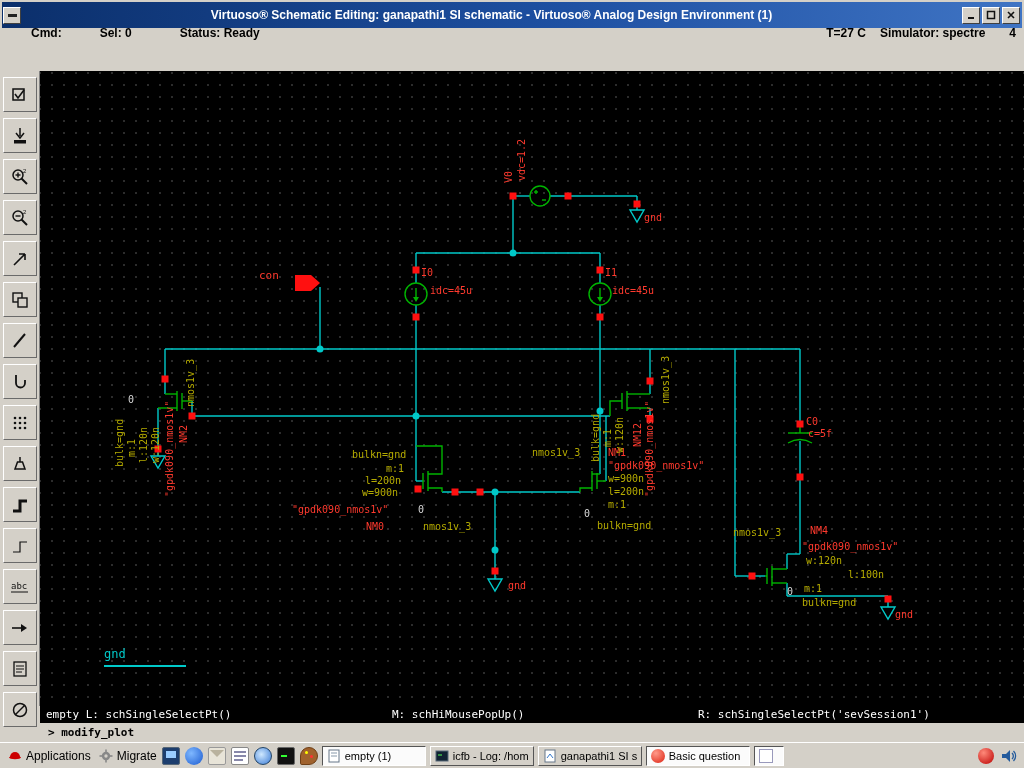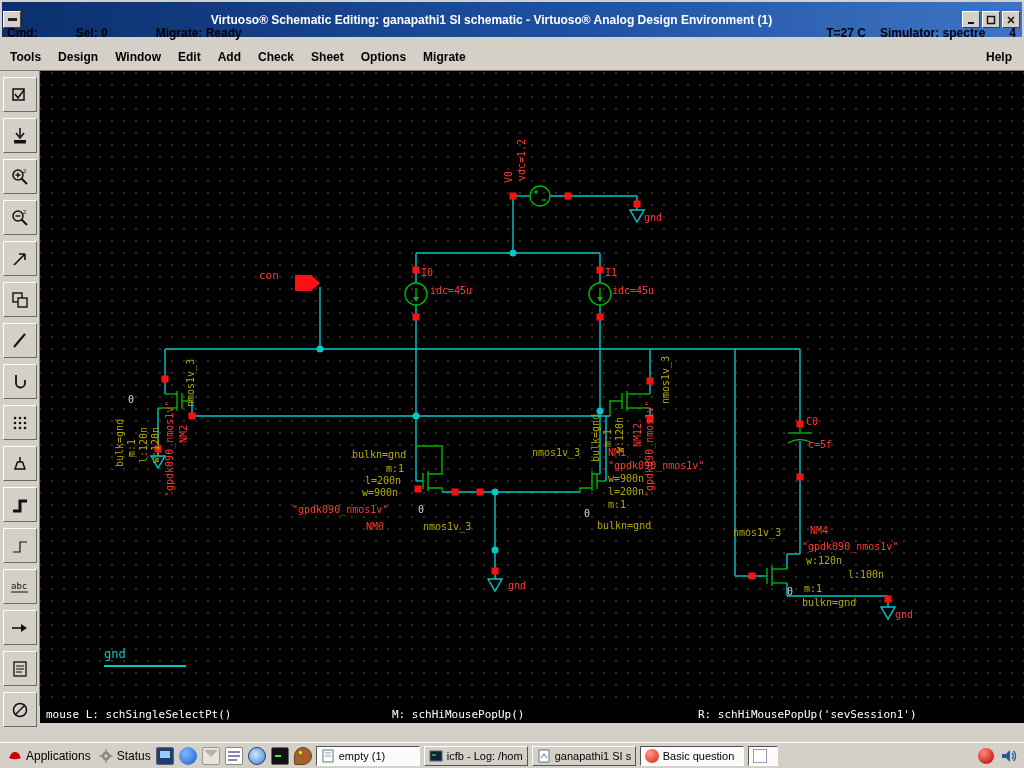--- a/index.html
+++ b/index.html
@@ -1,19 +1,19 @@
 <!DOCTYPE html>
 <html style="--titlebar: #1e50a2; --chrome: #d4d0c8; --wire: #00c9c9; --device: #00b400; --pin: #ff1010; --label_red: #ff3a2e; --label_olive: #b4aa00; --label_white: #d8d8d8;"><head>
 <meta charset="utf-8">
 <style>
   html,body{margin:0;padding:0;background:#555;}
   .screen{position:relative;width:1024px;height:768px;background:var(--chrome,#d4d0c8);
           font-family:"Liberation Sans",sans-serif;overflow:hidden;box-sizing:border-box;}
   
-  .titlebar{position:absolute;left:2px;top:2px;width:1020px;height:35px;
+  .titlebar{position:absolute;left:2px;top:2px;width:1020px;height:26px;
             background:linear-gradient(90deg,#0b2f6b,var(--titlebar,#1e50a2) 55%,#3f74c4);
             display:flex;align-items:center;color:#fff;}
   .title-text{flex:1;text-align:center;font-size:12px;font-weight:bold;white-space:nowrap;overflow:hidden;}
   .wbtn{width:16px;height:15px;background:var(--chrome);border:1px solid;border-color:#fff #404040 #404040 #fff;
         display:flex;align-items:center;justify-content:center;flex:none;margin:0 1px;}
   
   .statusrow{position:absolute;left:0;top:22px;width:1024px;height:22px;display:flex;align-items:center;
              font-size:12px;font-weight:bold;color:#000;}
   .statusrow .sp{white-space:nowrap;}
   
@@ -87,40 +87,28 @@
         </svg>
     </div>
     <div class="wbtn" style="margin-right:2px">
       <svg width="10" height="10">
           <path d="M2 2L8 8M8 2L2 8" stroke="#111" stroke-width="1.6"></path>
         </svg>
     </div>
   </div>
 
   <div class="statusrow">
-    <span class="sp" style="margin-left:7px">Cmd:</span>
+    <span class="sp" style="margin-left:31px">Cmd:</span>
     <span class="sp" style="margin-left:38px">Sel: 0</span>
-    <span class="sp" style="margin-left:48px">Migrate: Ready</span>
+    <span class="sp" style="margin-left:48px">Status: Ready</span>
     <span class="sp" style="margin-left:auto">T=27 C</span>
     <span class="sp" style="margin-left:14px">Simulator: spectre</span>
     <span class="sp" style="margin-left:24px;margin-right:8px">4</span>
   </div>
 
-  <div class="menurow">
-    <span class="menu-item">Tools</span>
-    <span class="menu-item">Design</span>
-    <span class="menu-item">Window</span>
-    <span class="menu-item">Edit</span>
-    <span class="menu-item">Add</span>
-    <span class="menu-item">Check</span>
-    <span class="menu-item">Sheet</span>
-    <span class="menu-item">Options</span>
-    <span class="menu-item">Migrate</span>
-    <span class="menu-item menu-help">Help</span>
-  </div>
 
   <div class="toolcol">
     <div class="tool-btn">
         <svg width="20" height="20">
           <rect x="3" y="4" width="11" height="11" fill="none" stroke="#111" stroke-width="1.5"></rect>
           <path d="M5 9l3 4 6-8" fill="none" stroke="#111" stroke-width="1.6"></path>
         </svg>
       </div>
     <div class="tool-btn">
         <svg width="20" height="20">
@@ -383,64 +371,65 @@
     <span class="lbl olv" style="left:557px;top:450px">bulkn=gnd</span>
 
     <span class="lbl olv vert" style="left:561px;top:381px">bulk=gnd</span>
     <span class="lbl olv vert" style="left:573px;top:366px">m:1</span>
     <span class="lbl olv vert" style="left:585px;top:372px">w:120n</span>
     <span class="lbl red vert" style="left:603px;top:366px">NM12</span>
     <span class="lbl red vert" style="left:615px;top:416px">"gpdk090_nmos1v"</span>
     <span class="lbl olv vert" style="left:631px;top:323px">nmos1v_3</span>
 
     <span class="lbl red" style="left:766px;top:346px">C0</span>
-    <span class="lbl red" style="left:768px;top:369px">c=5f</span>
+    <span class="lbl red" style="left:768px;top:358px">c=5f</span>
 
     <span class="lbl olv" style="left:693px;top:457px">nmos1v_3</span>
     <span class="lbl red" style="left:770px;top:455px">NM4</span>
     <span class="lbl red" style="left:762px;top:471px">"gpdk090_nmos1v"</span>
     <span class="lbl olv" style="left:766px;top:485px">w:120n</span>
     <span class="lbl olv" style="left:808px;top:499px">l:100n</span>
     <span class="lbl olv" style="left:764px;top:513px">m:1</span>
     <span class="lbl wht" style="left:747px;top:516px">0</span>
     <span class="lbl olv" style="left:762px;top:527px">bulkn=gnd</span>
     <span class="lbl red" style="left:855px;top:539px">gnd</span>
 
     <span class="lbl red" style="left:468px;top:510px">gnd</span>
     <span class="lbl cyn" style="left:64px;top:578px;font-size:12px">gnd</span>
     <div class="netline" style="left:64px;top:594px;width:82px;height:2px"></div>
   </div>
 
   <div class="mousebar">
-    <span style="left:6px">mouse L: schSingleSelectPt()</span>
+    <span style="left:6px">empty L: schSingleSelectPt()</span>
     <span style="left:352px">M: schHiMousePopUp()</span>
-    <span style="left:658px">R: schHiMousePopUp('sevSession1')</span>
-  </div>
-
+    <span style="left:658px">R: schSingleSelectPt('sevSession1')</span>
+  </div>
+
+  <div class="promptbar">&gt; modify_plot</div>
 
   <div class="taskbar">
     <div class="tk-menu">
       <svg class="mini" viewBox="0 0 14 14">
           <path d="M2 8a5 5 0 0 1 10 0z" fill="#c00"></path>
           <ellipse cx="7" cy="8.6" rx="6" ry="1.6" fill="#c00"></ellipse>
         </svg>
       <span>Applications</span>
     </div>
     <div class="tk-menu">
       <svg class="mini" viewBox="0 0 14 14">
           <circle cx="7" cy="7" r="4.2" fill="#888"></circle>
           <circle cx="7" cy="7" r="1.7" fill="#d4d0c8"></circle>
           <g stroke="#888" stroke-width="1.6">
             <line x1="7" y1="0.5" x2="7" y2="3"></line>
             <line x1="7" y1="11" x2="7" y2="13.5"></line>
             <line x1="0.5" y1="7" x2="3" y2="7"></line>
             <line x1="11" y1="7" x2="13.5" y2="7"></line>
           </g>
         </svg>
-      <span>Status</span>
+      <span>Migrate</span>
     </div>
     <div class="tk-ico" style="background:#1d3e6e;border:1px solid #567;box-sizing:border-box">
         <div style="width:10px;height:7px;background:#9cf;margin:3px auto 0"></div>
       </div>
     <div class="tk-ico" style="background:radial-gradient(circle at 35% 35%,#7fb8ff,#1c5bd0);border-radius:50%"></div>
     <div class="tk-ico" style="background:#e8e4d8;border:1px solid #999;box-sizing:border-box">
         <div style="width:0;height:0;border-left:7px solid transparent;border-right:7px solid transparent;border-top:7px solid #b9b29e;margin:2px auto 0"></div>
       </div>
     <div class="tk-ico" style="background:#fff;border:1px solid #888;box-sizing:border-box">
         <div style="height:2px;background:#88a;margin:3px 2px 0"></div>

